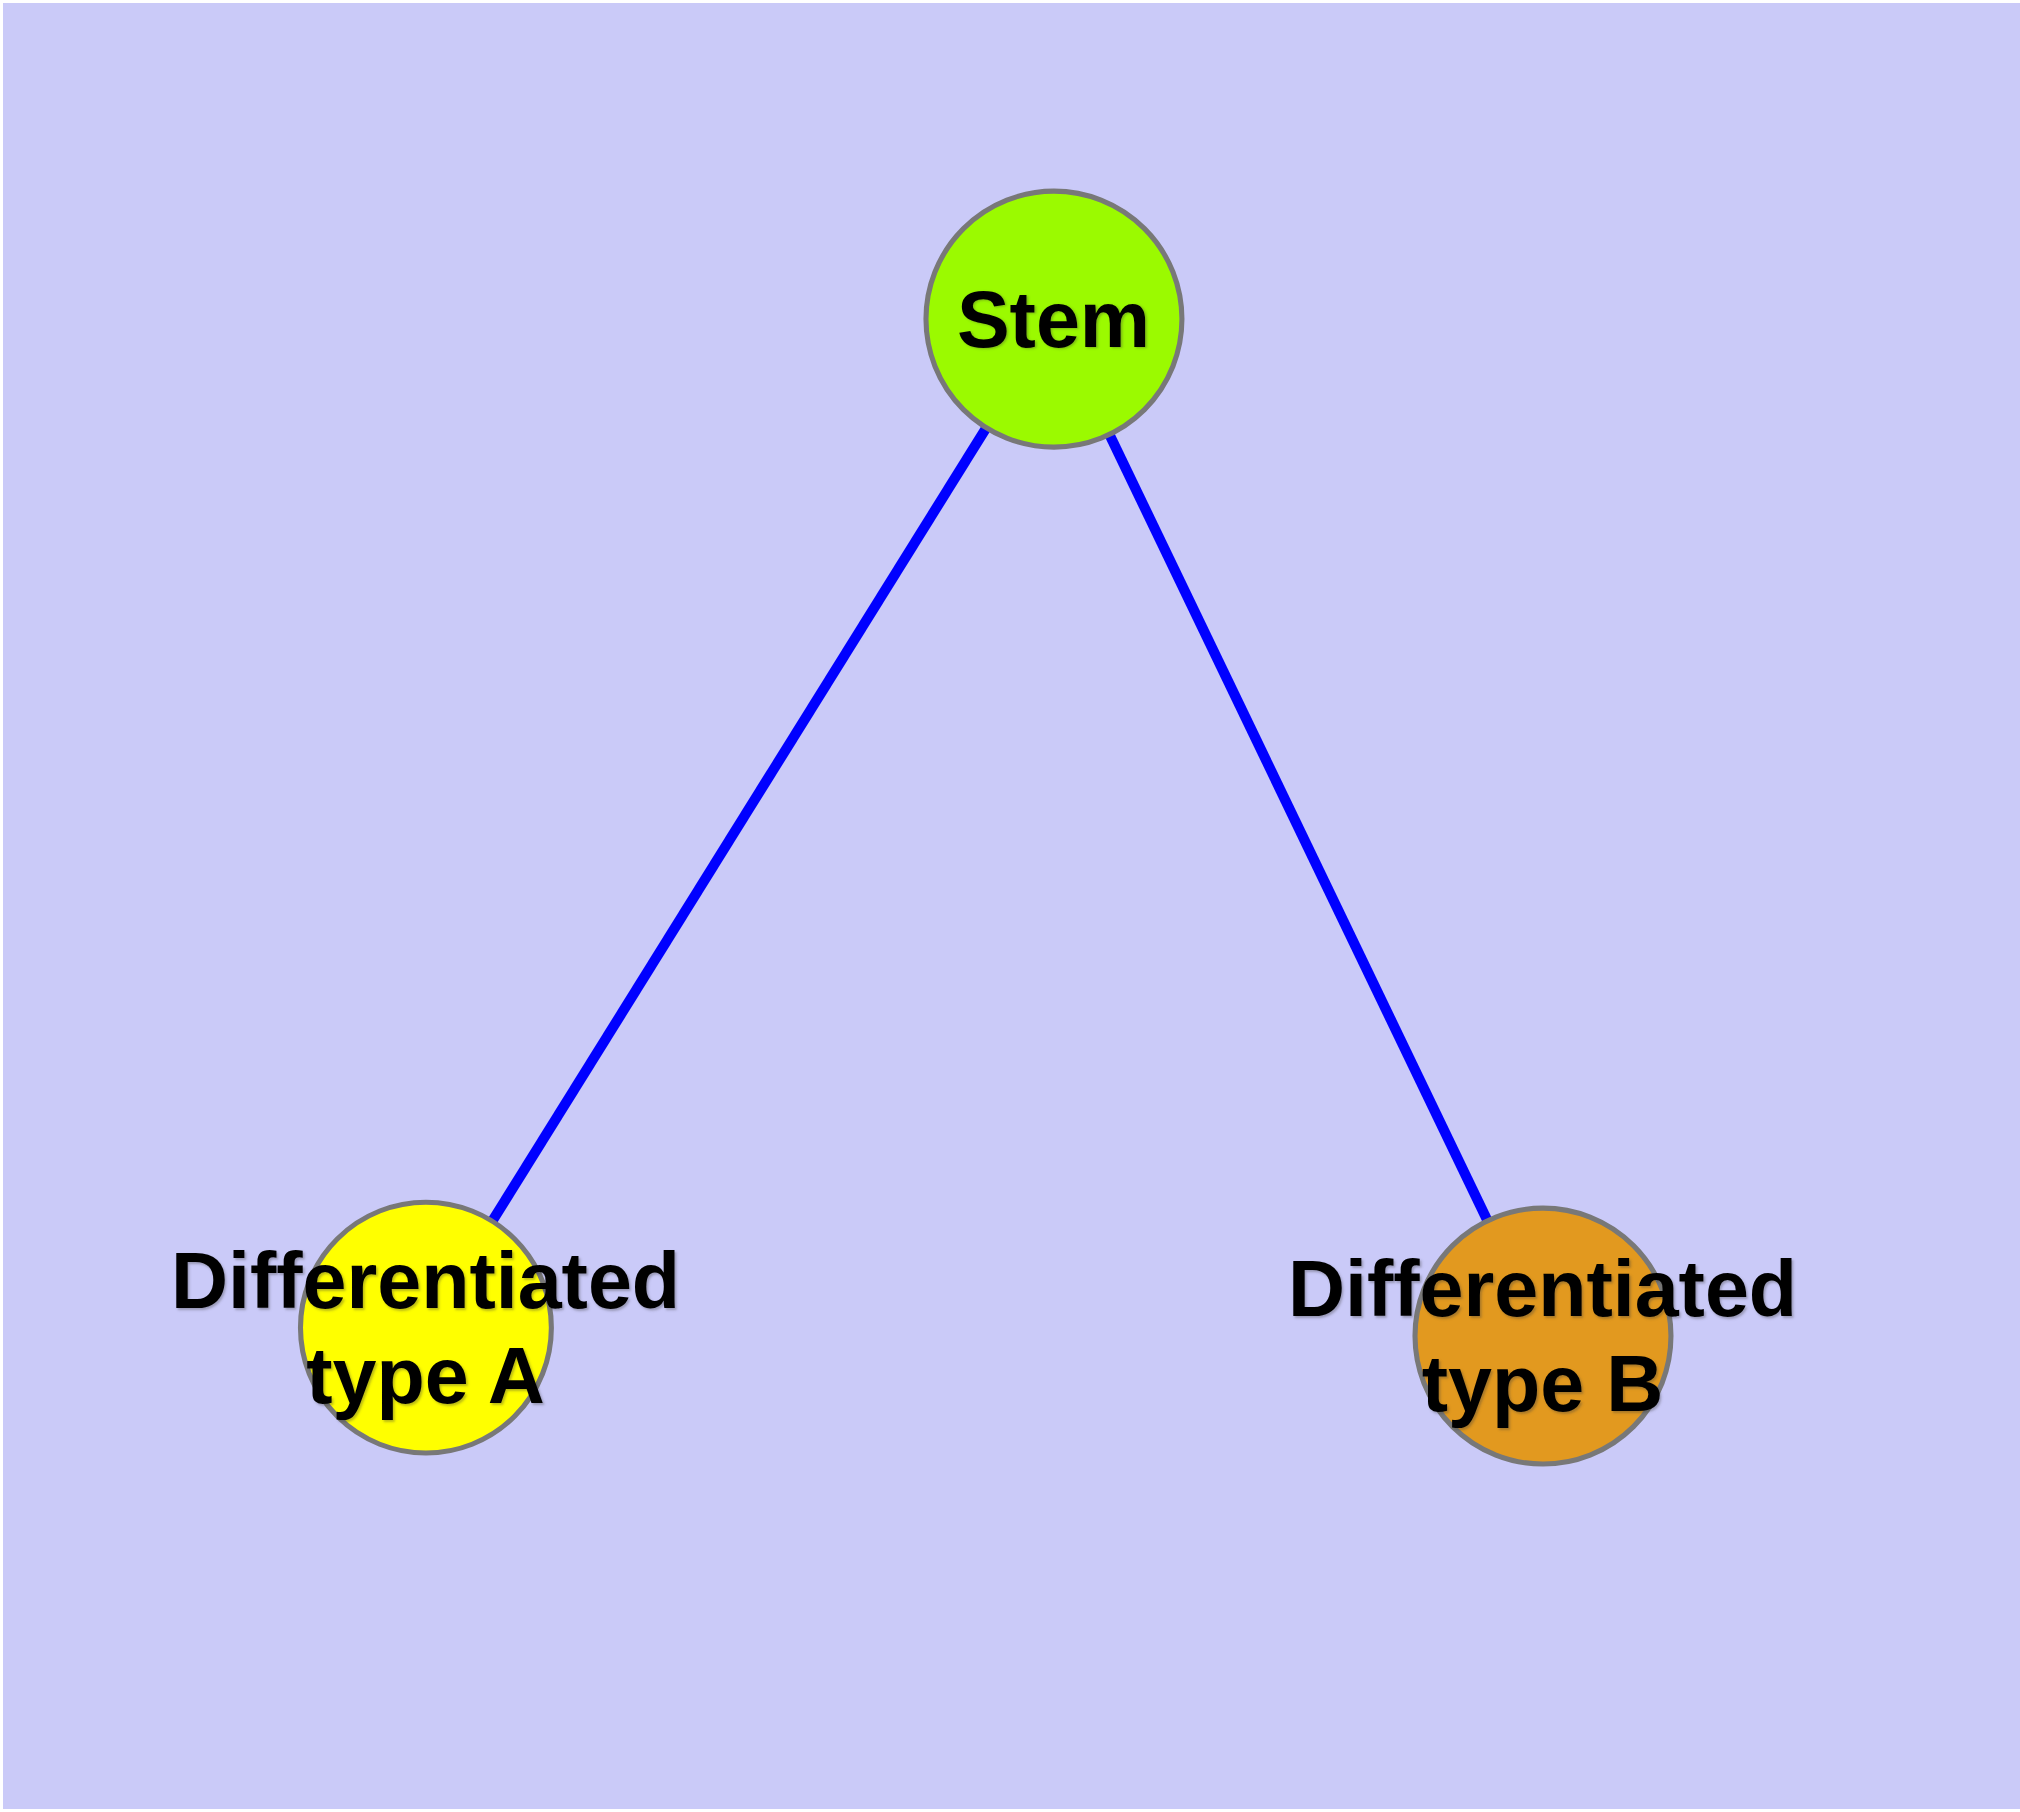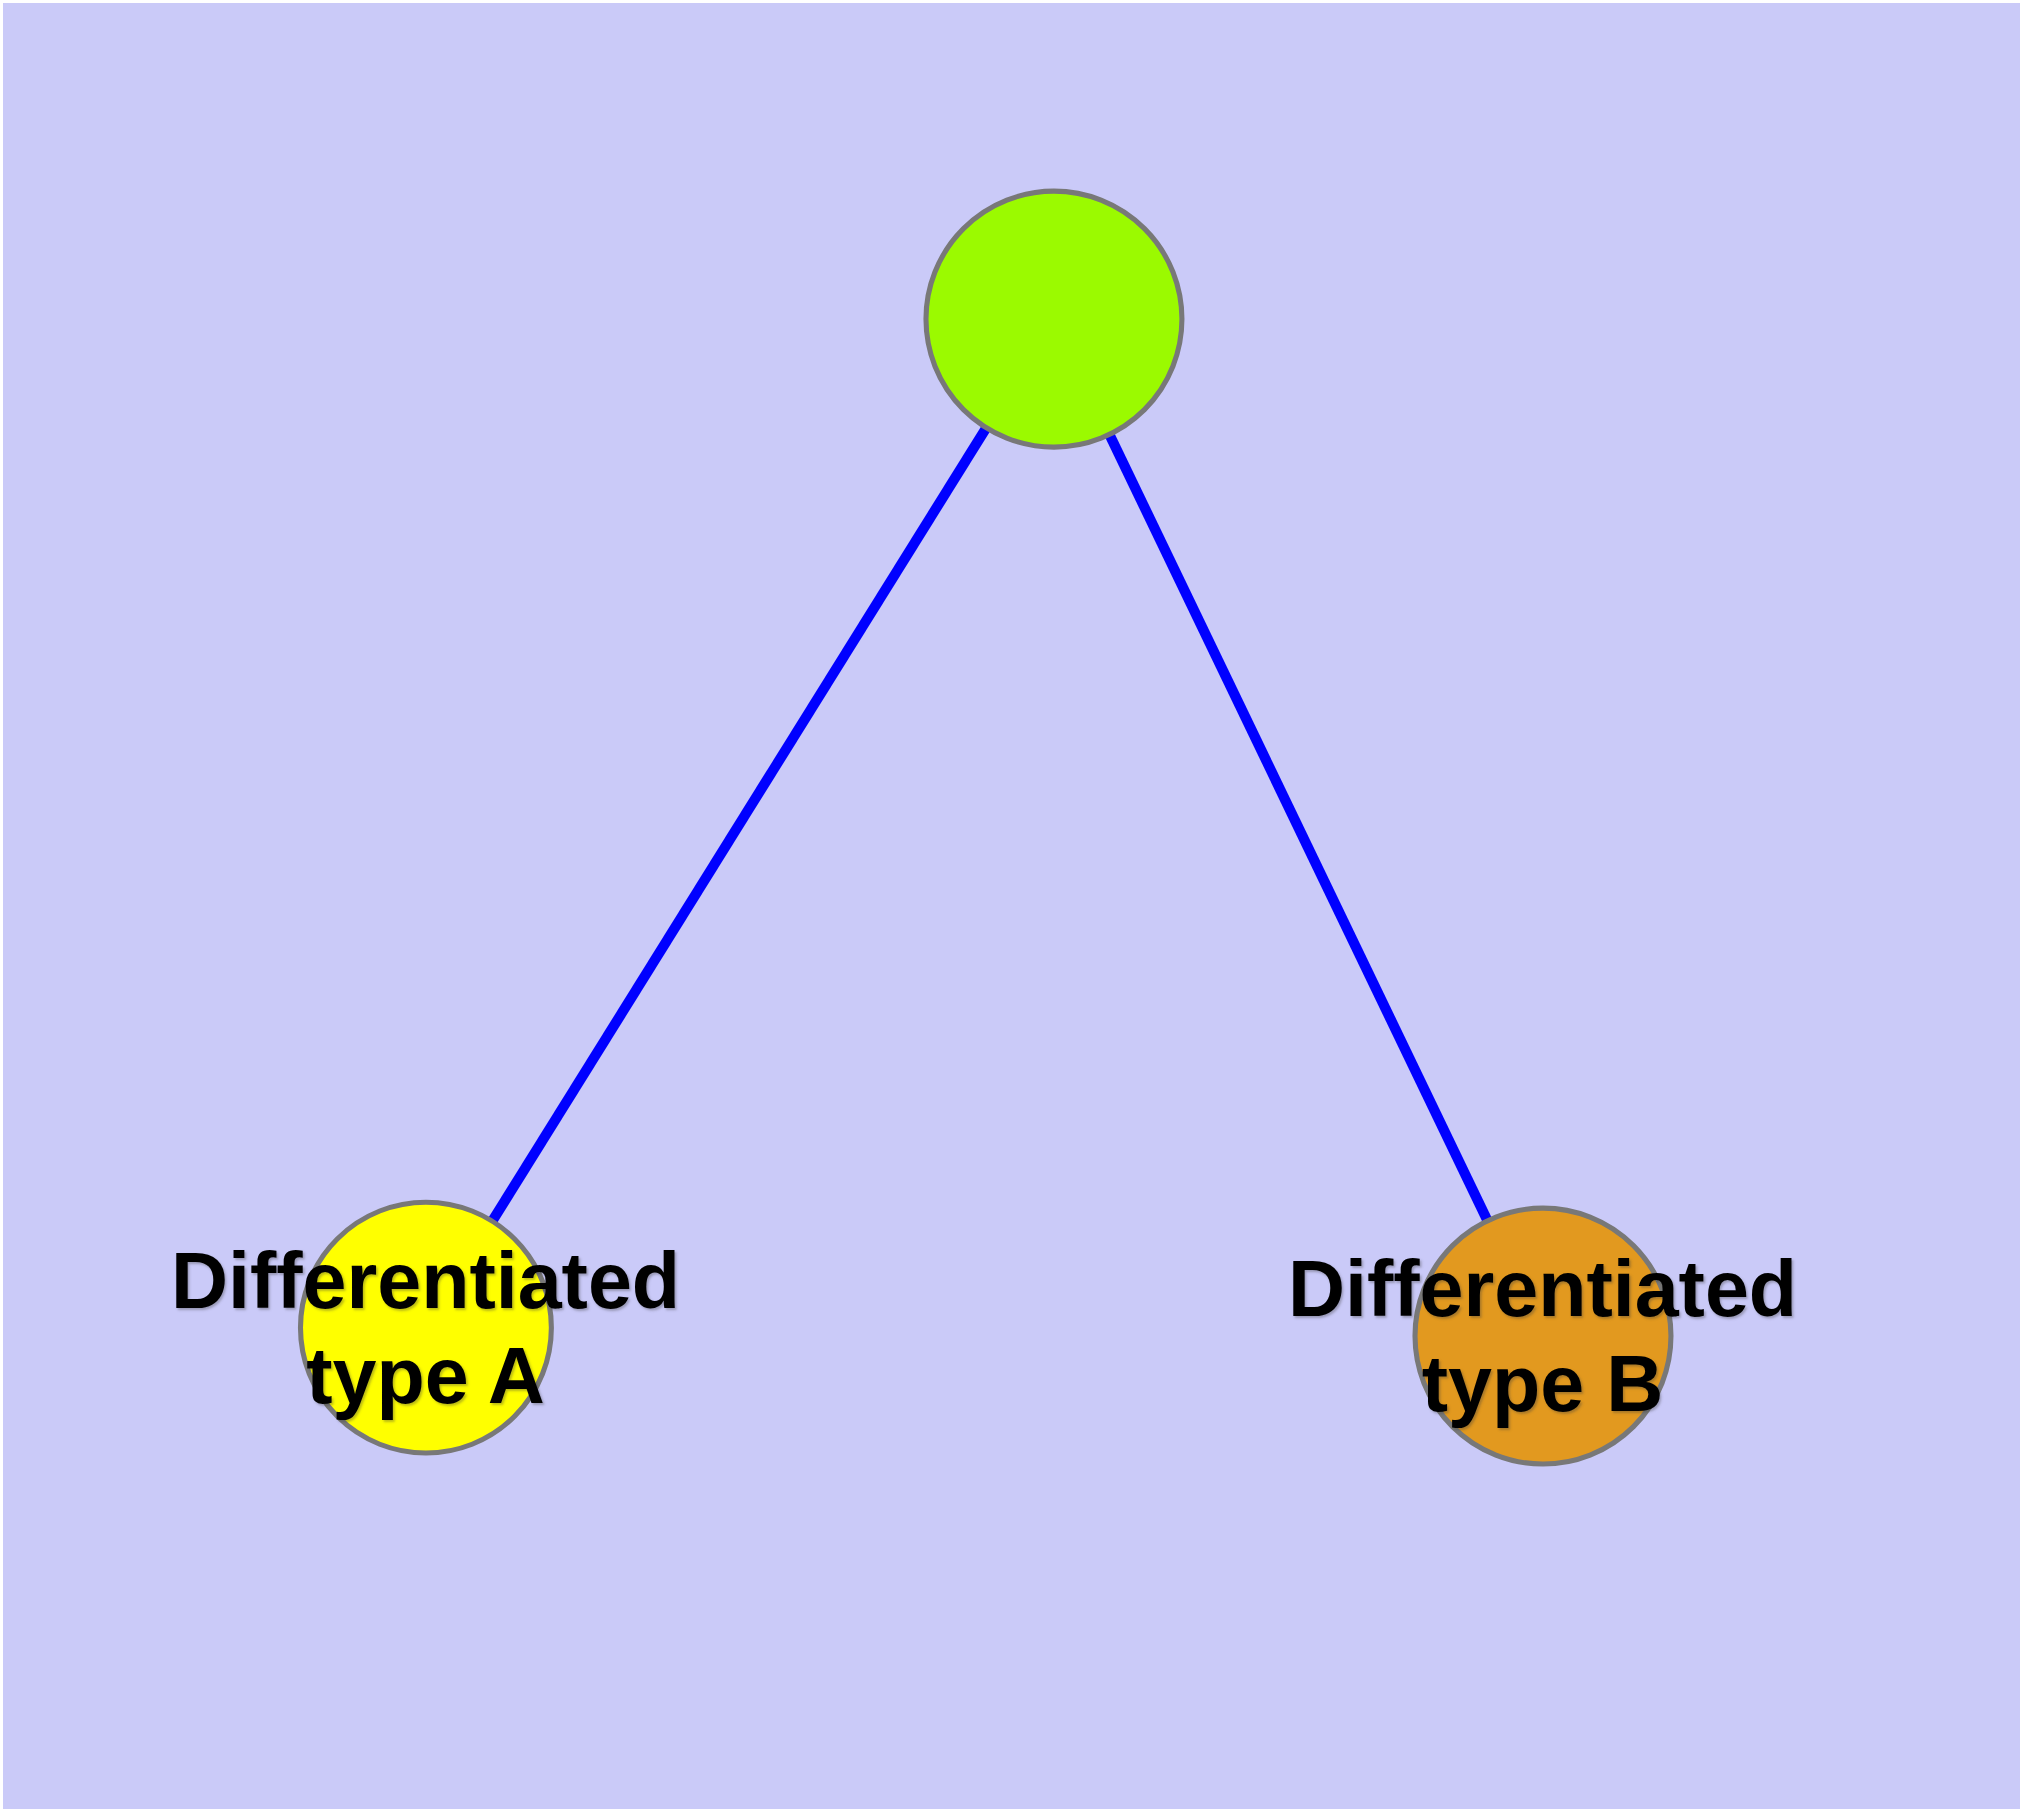--- a/index.html
+++ b/index.html
@@ -50,20 +50,21 @@
 
     <line x1="1240" y1="373" x2="1817" y2="1573" stroke="#0000FF" stroke-width="12"></line>
 
     <circle cx="1240" cy="373" r="151" fill="#9BFA00" stroke="#787878" stroke-width="6"></circle>
 
     <circle cx="499" cy="1563" r="148" fill="#FFFF00" stroke="#787878" stroke-width="6"></circle>
 
     <circle cx="1817" cy="1573" r="151" fill="#E2991F" stroke="#787878" stroke-width="6"></circle>
   </svg>
 
+  <div class="node-label" style="left: 1051px; top: 316px;">Stem</div>
 
   <div class="node-label" style="left: 423px; top: 1325px;">Differentiated
 type A</div>
 
   <div class="node-label" style="left: 1540px; top: 1333px;">Differentiated
 type B</div>
 
 </div>
 
 

